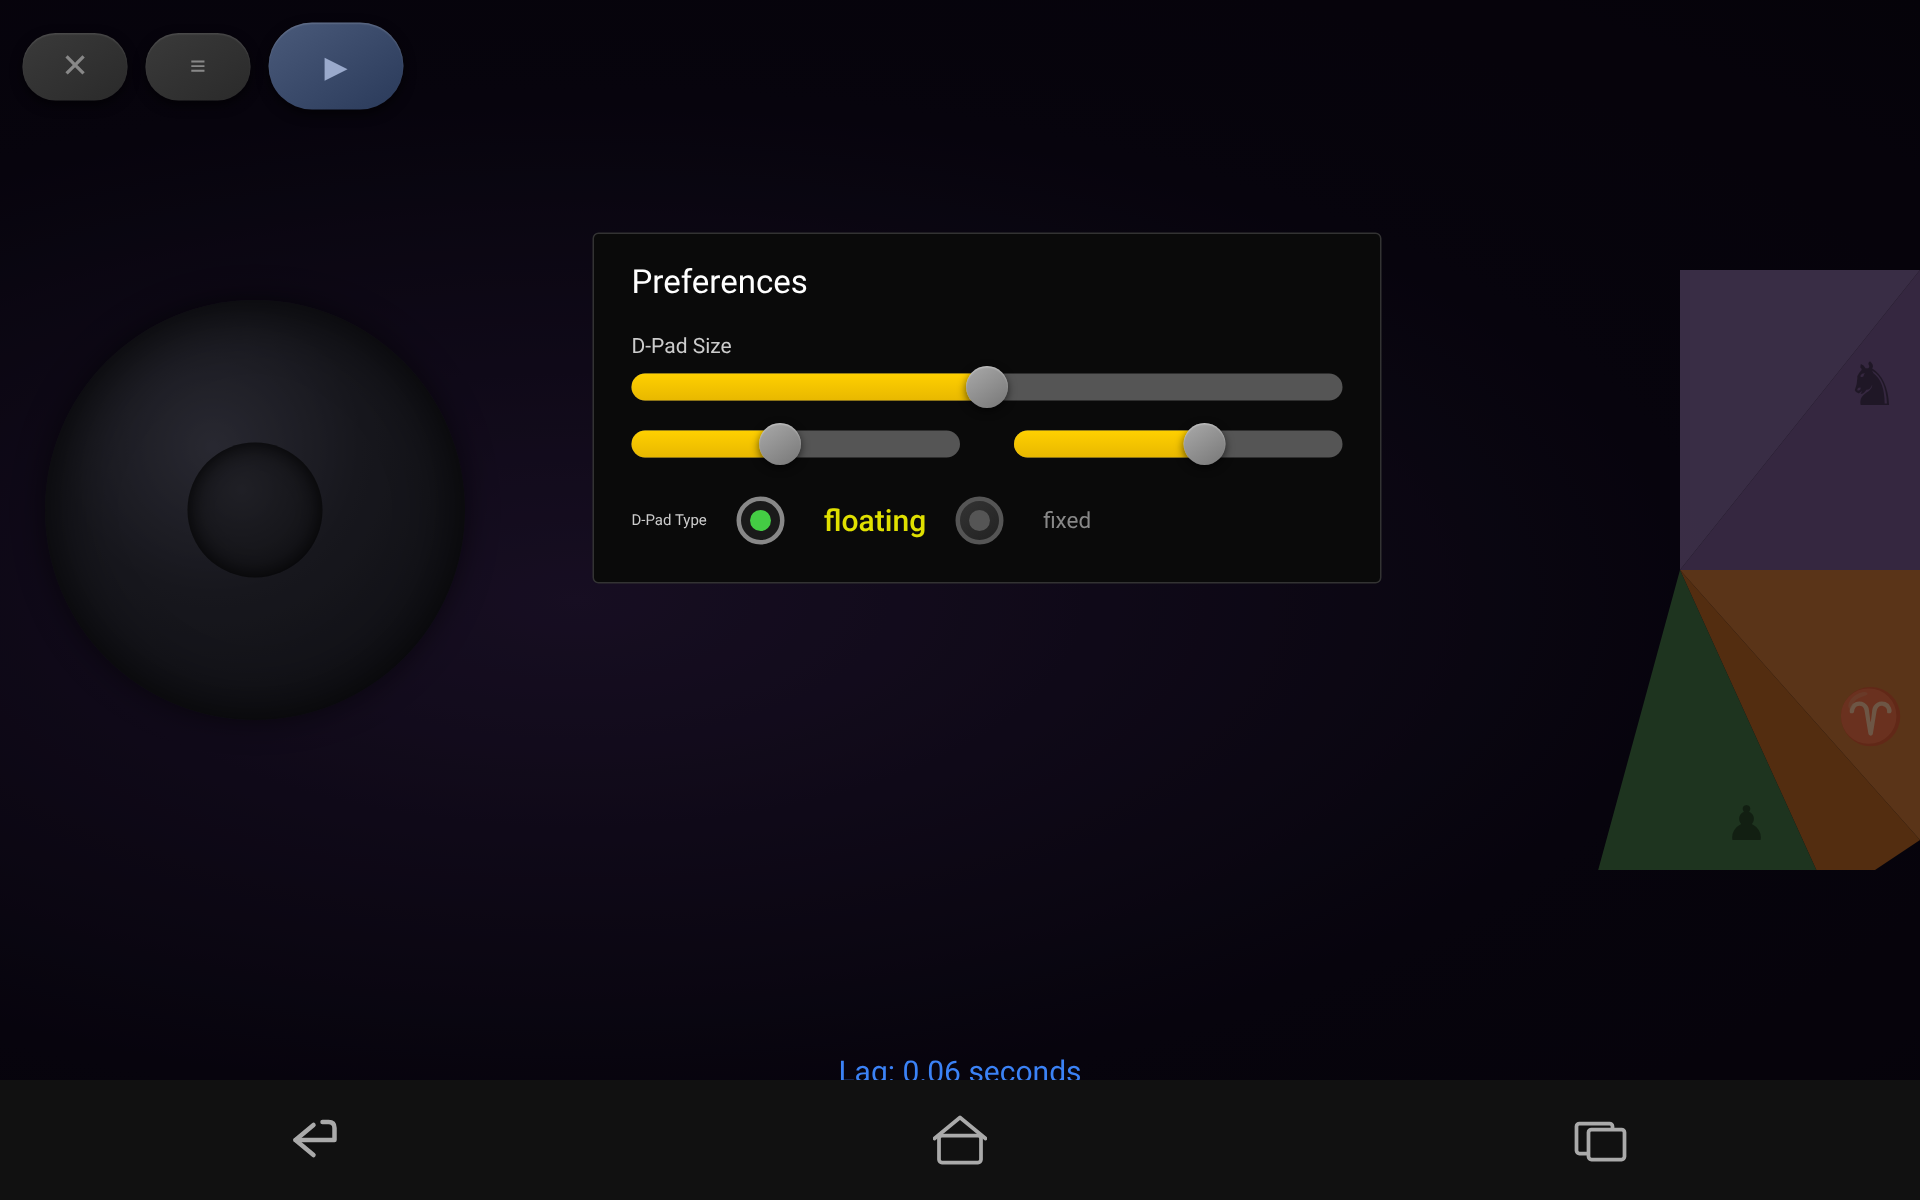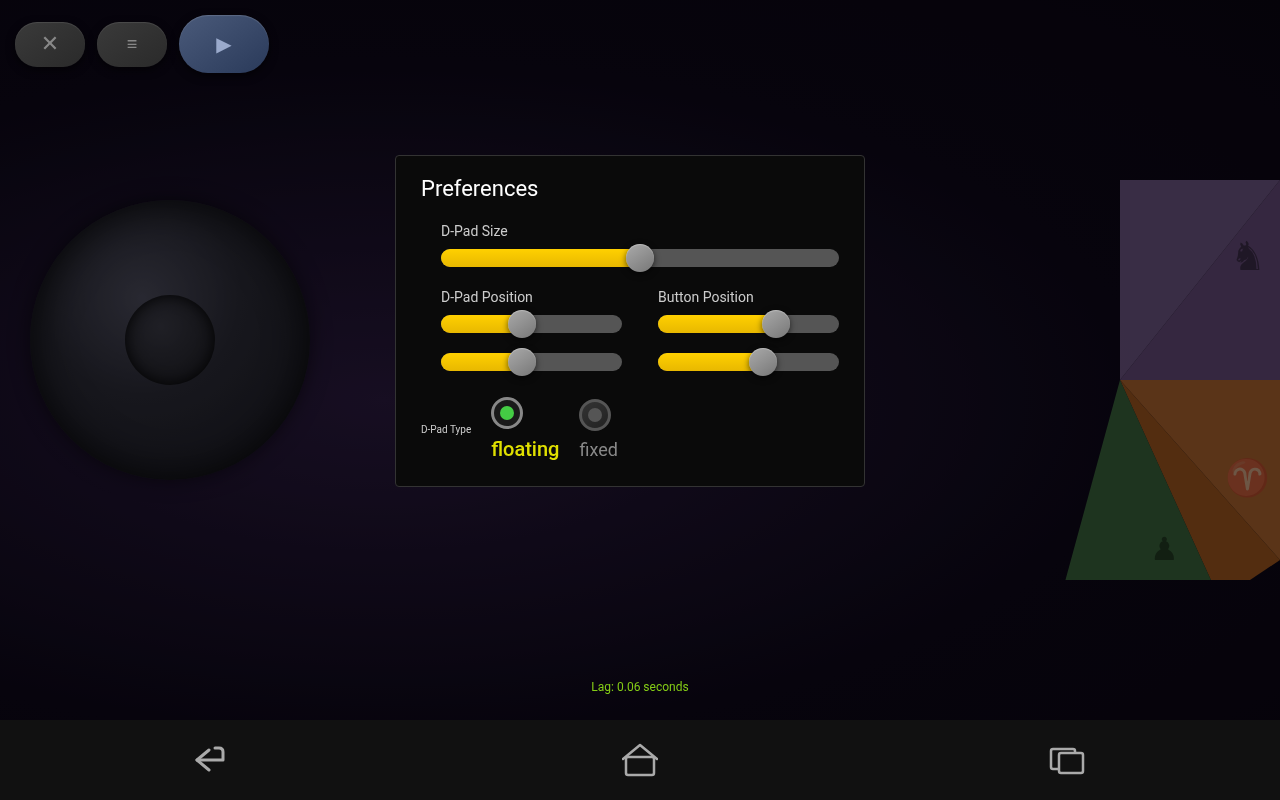--- a/index.html
+++ b/index.html
@@ -107,39 +107,38 @@
       box-shadow: 0 3px 8px rgba(0,0,0,0.6), inset 0 1px 1px rgba(255,255,255,0.15);
       color: #9aaacc;
       font-size: 20px;
     }
 
     
     .preferences-dialog {
       position: absolute;
       top: 155px;
       left: 395px;
-      width: 470px;
+      width: 526px;
       background: #0a0a0a;
       border: 1px solid #333;
       border-radius: 4px;
       padding: 20px 25px 25px 25px;
     }
 
     .pref-title {
       color: #ffffff;
       font-size: 22px;
       font-weight: 400;
       margin-bottom: 22px;
     }
 
     .pref-row {
       display: flex;
       gap: 36px;
       margin-bottom: 8px;
-      margin-left: 20px;
     }
 
     .pref-col {
       flex: 1;
     }
 
     .pref-label {
       color: #cccccc;
       font-size: 14px;
       margin-bottom: 10px;
@@ -186,24 +185,23 @@
       gap: 20px;
     }
 
     .dpad-type-label {
       color: #cccccc;
       font-size: 10px;
     }
 
     .radio-option {
       display: flex;
-      align-items: flex-start;
-      gap: 8px;
+      align-items: center;
+      gap: 26px;
       cursor: pointer;
-      flex-direction: column;
     }
 
     .radio-btn {
       width: 32px;
       height: 32px;
       border-radius: 50%;
       border: 3px solid #666;
       background: #1a1a1a;
       display: flex;
       align-items: center;
@@ -235,31 +233,31 @@
     }
 
     .radio-text {
       color: #e0e000;
       font-size: 20px;
       font-weight: 500;
     }
 
     .radio-text-dark {
       color: #888;
-      font-size: 18px;
+      font-size: 15px;
     }
 
     
     .lag-indicator {
       position: absolute;
-      bottom: 106px;
+      bottom: 74px;
       left: 50%;
       transform: translateX(-50%);
-      color: #84cc16;
-      font-size: 12px;
+      color: #3b82f6;
+      font-size: 20px;
     }
 
     
     .bottom-nav {
       position: absolute;
       bottom: 0;
       left: 0;
       right: 0;
       height: 80px;
       background: #111111;
@@ -335,40 +333,20 @@
       <span class="pref-label">D-Pad Size</span>
       <div class="slider-row">
         <div class="custom-slider">
           <div class="fill" style="width:50%"></div>
           <div class="thumb" style="left:50%"></div>
         </div>
       </div>
     </div>
   </div>
 
-  <div class="pref-row" style="margin-top:10px;">
-    <div class="pref-col">
-      <span class="pref-label">D-Pad Position</span>
-      <div class="slider-row">
-        <div class="custom-slider">
-          <div class="fill" style="width:45%"></div>
-          <div class="thumb" style="left:45%"></div>
-        </div>
-      </div>
-    </div>
-    <div class="pref-col">
-      <span class="pref-label">Button Position</span>
-      <div class="slider-row">
-        <div class="custom-slider">
-          <div class="fill" style="width:65%"></div>
-          <div class="thumb" style="left:65%"></div>
-        </div>
-      </div>
-    </div>
-  </div>
 
   <div class="pref-row" style="margin-top:2px; margin-bottom:8px;">
     <div class="pref-col">
       <div class="slider-row">
         <div class="custom-slider">
           <div class="fill" style="width:45%"></div>
           <div class="thumb" style="left:45%"></div>
         </div>
       </div>
     </div>

